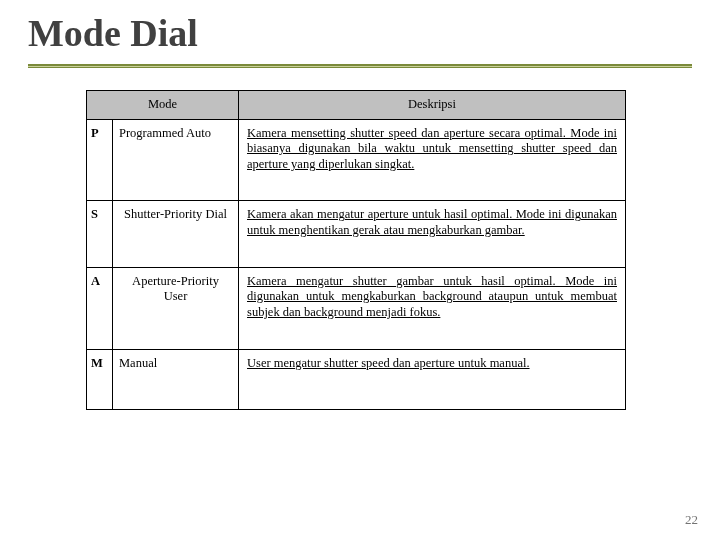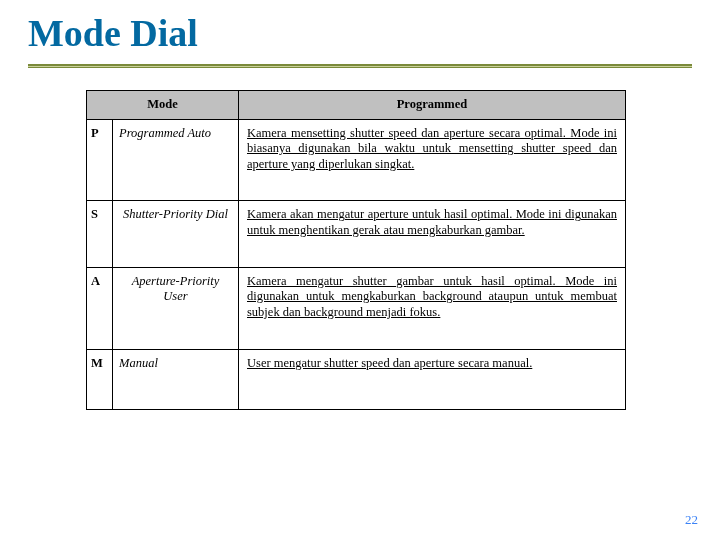--- a/index.html
+++ b/index.html
@@ -1,32 +1,32 @@
 <!DOCTYPE html>
 <html><head>
 <meta charset="utf-8">
 <style>
   * { box-sizing: border-box; margin: 0; padding: 0; }
   html, body { width: 720px; height: 540px; background: #fff; font-family: "Times New Roman", Times, serif; }
   .slide { position: relative; width: 720px; height: 540px; padding: 0 28px; }
   .title-wrap { padding-top: 14px; }
-  .title { font-size: 38px; font-weight: bold; color: #0369a1; line-height: 1.05; }
+  .title { font-size: 38px; font-weight: bold; color: #404040; line-height: 1.05; }
   .rule-outer { height: 4px; background: #7b8a3b; margin-top: 10px; position: relative; }
   .rule-inner { position: absolute; top: 2px; left: 0; right: 0; height: 1px; background: #c9d29a; }
   .tbl-wrap { padding: 22px 30px 0 58px; }
   table { border-collapse: collapse; width: 540px; table-layout: fixed; }
   col.c1 { width: 26px; }
   col.c2 { width: 126px; }
   col.c3 { }
   th, td { border: 1px solid #000; vertical-align: top; font-size: 12.5px; color: #000; line-height: 1.25; }
-  th { background: #c0c0c0; font-weight: bold; text-align: center; padding: 6px 4px; font-style: normal; }
+  th { background: #c0c0c0; font-weight: normal; text-align: center; padding: 6px 4px; font-style: normal; }
   td.code { font-weight: bold; padding: 6px 4px; text-align: left; }
-  td.name { font-style: italic; padding: 6px 6px; text-align: center; }
+  td.name { padding: 6px 6px; text-align: center; }
   td.desc { padding: 6px 8px 28px 8px; text-align: justify; text-decoration: underline; }
-  .pagenum { position: absolute; right: 22px; bottom: 12px; font-size: 13px; color: #3b82f6; }
+  .pagenum { position: absolute; right: 22px; bottom: 12px; font-size: 13px; color: #737373; }
 </style>
 </head>
 <body>
 
 <div class="slide">
 
   <div class="title-wrap">
     <div class="title">Mode Dial</div>
     <div class="rule-outer">
       <div class="rule-inner"></div>
@@ -36,21 +36,21 @@
   <div class="tbl-wrap">
     <table>
       <colgroup>
           <col class="c1">
           <col class="c2">
           <col class="c3">
         </colgroup>
       <thead>
         <tr>
           <th colspan="2">Mode</th>
-          <th>Programmed</th>
+          <th>Deskripsi</th>
         </tr>
       </thead>
       <tbody>
         <tr>
           <td class="code">P</td>
           <td class="name" style="text-align:left;">Programmed Auto</td>
           <td class="desc">Kamera mensetting shutter speed dan aperture secara optimal. Mode ini biasanya digunakan bila waktu untuk mensetting shutter speed dan aperture yang diperlukan singkat.</td>
         </tr>
         <tr>
           <td class="code">S</td>
@@ -58,20 +58,20 @@
           <td class="desc">Kamera akan mengatur aperture untuk hasil optimal. Mode ini digunakan untuk menghentikan gerak atau mengkaburkan gambar.</td>
         </tr>
         <tr>
           <td class="code">A</td>
           <td class="name">Aperture-Priority User</td>
           <td class="desc">Kamera mengatur shutter gambar untuk hasil optimal. Mode ini digunakan untuk mengkaburkan background ataupun untuk membuat subjek dan background menjadi fokus.</td>
         </tr>
         <tr>
           <td class="code">M</td>
           <td class="name" style="text-align:left;margin-left:22px;">Manual</td>
-          <td class="desc" style="padding-bottom:38px;">User mengatur shutter speed dan aperture secara manual.</td>
+          <td class="desc" style="padding-bottom:38px;">User mengatur shutter speed dan aperture untuk manual.</td>
         </tr>
       </tbody>
     </table>
   </div>
 
   <div class="pagenum">22</div>
 </div>
 
 </body></html>

